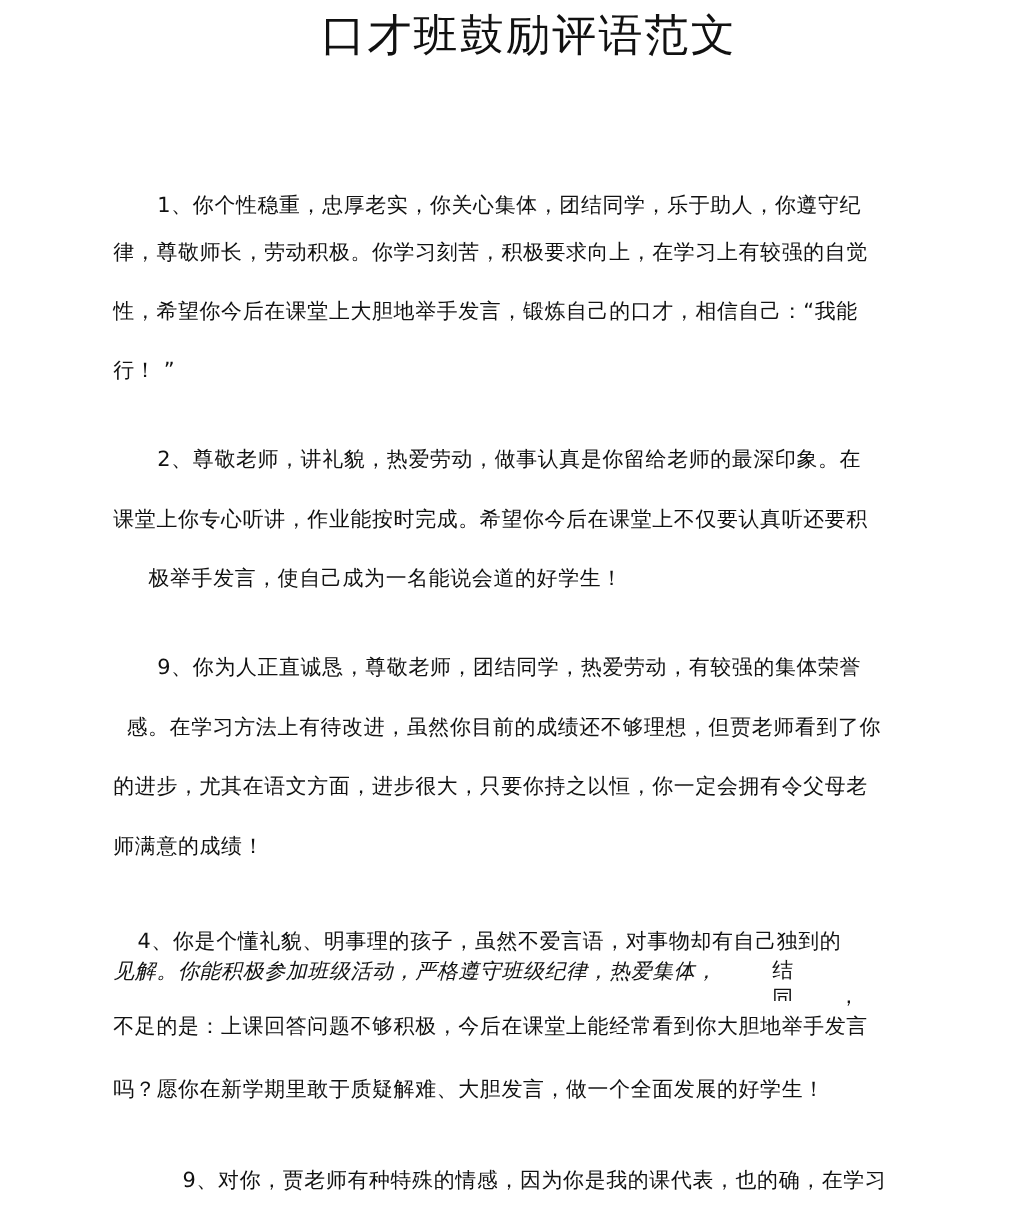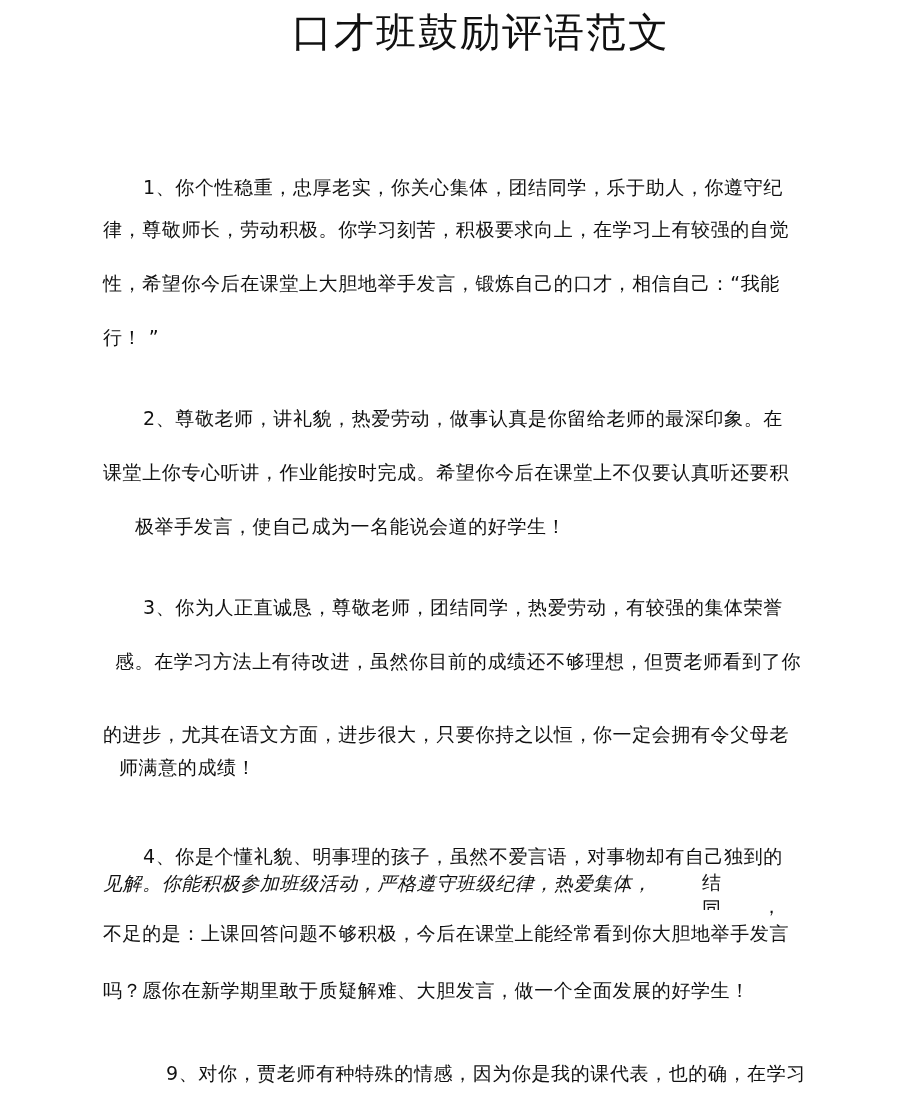--- a/index.html
+++ b/index.html
@@ -60,28 +60,28 @@
   <div class="line" style="left:103px; top:324px;">行！ ”</div>
 </div>
 
 <div>
   <div class="line" style="left:143px; top:405px;text-align:center;">2、尊敬老师，讲礼貌，热爱劳动，做事认真是你留给老师的最深印象。在</div>
   <div class="line" style="left:103px; top:459px;">课堂上你专心听讲，作业能按时完成。希望你今后在课堂上不仅要认真听还要积</div>
   <div class="line" style="left:103px; top:513px;margin-left:32px;">极举手发言，使自己成为一名能说会道的好学生！</div>
 </div>
 
 <div>
-  <div class="line" style="left:143px; top:594px;">3、你为人正直诚恳，尊敬老师，团结同学，热爱劳动，有较强的集体荣誉</div>
+  <div class="line" style="left:143px; top:594px;">9、你为人正直诚恳，尊敬老师，团结同学，热爱劳动，有较强的集体荣誉</div>
   <div class="line" style="left:115px; top:648px;">感。在学习方法上有待改进，虽然你目前的成绩还不够理想，但贾老师看到了你</div>
-  <div class="line" style="left:103px; top:702px;margin-top:19px;">的进步，尤其在语文方面，进步很大，只要你持之以恒，你一定会拥有令父母老</div>
-  <div class="line" style="left:119px; top:756px;font-family:Liberation Mono, monospace;">师满意的成绩！</div>
+  <div class="line" style="left:103px; top:702px;">的进步，尤其在语文方面，进步很大，只要你持之以恒，你一定会拥有令父母老</div>
+  <div class="line" style="left:103px; top:756px;">师满意的成绩！</div>
 </div>
 
 <div>
-  <div class="line" style="left:143px; top:843px;">4、你是个懂礼貌、明事理的孩子，虽然不爱言语，对事物却有自己独到的</div>
+  <div class="line" style="left:125px; top:843px;">4、你是个懂礼貌、明事理的孩子，虽然不爱言语，对事物却有自己独到的</div>
   <div class="line" style="left:103px; top:870px;font-style:italic;">见解。你能积极参加班级活动，严格遵守班级纪律，热爱集体，</div>
   <div class="frag" style="left:702px; top:872px;">结</div>
   <div class="frag frag-cut" style="left:702px; top:898px;">同</div>
   <div class="frag" style="left:762px; top:896px;">，</div>
   <div class="line" style="left:103px; top:920px;">不足的是：上课回答问题不够积极，今后在课堂上能经常看到你大胆地举手发言</div>
   <div class="line" style="left:103px; top:977px;">吗？愿你在新学期里敢于质疑解难、大胆发言，做一个全面发展的好学生！</div>
 </div>
 
 <div>
   <div class="line" style="left:166px; top:1060px;">9、对你，贾老师有种特殊的情感，因为你是我的课代表，也的确，在学习</div>

